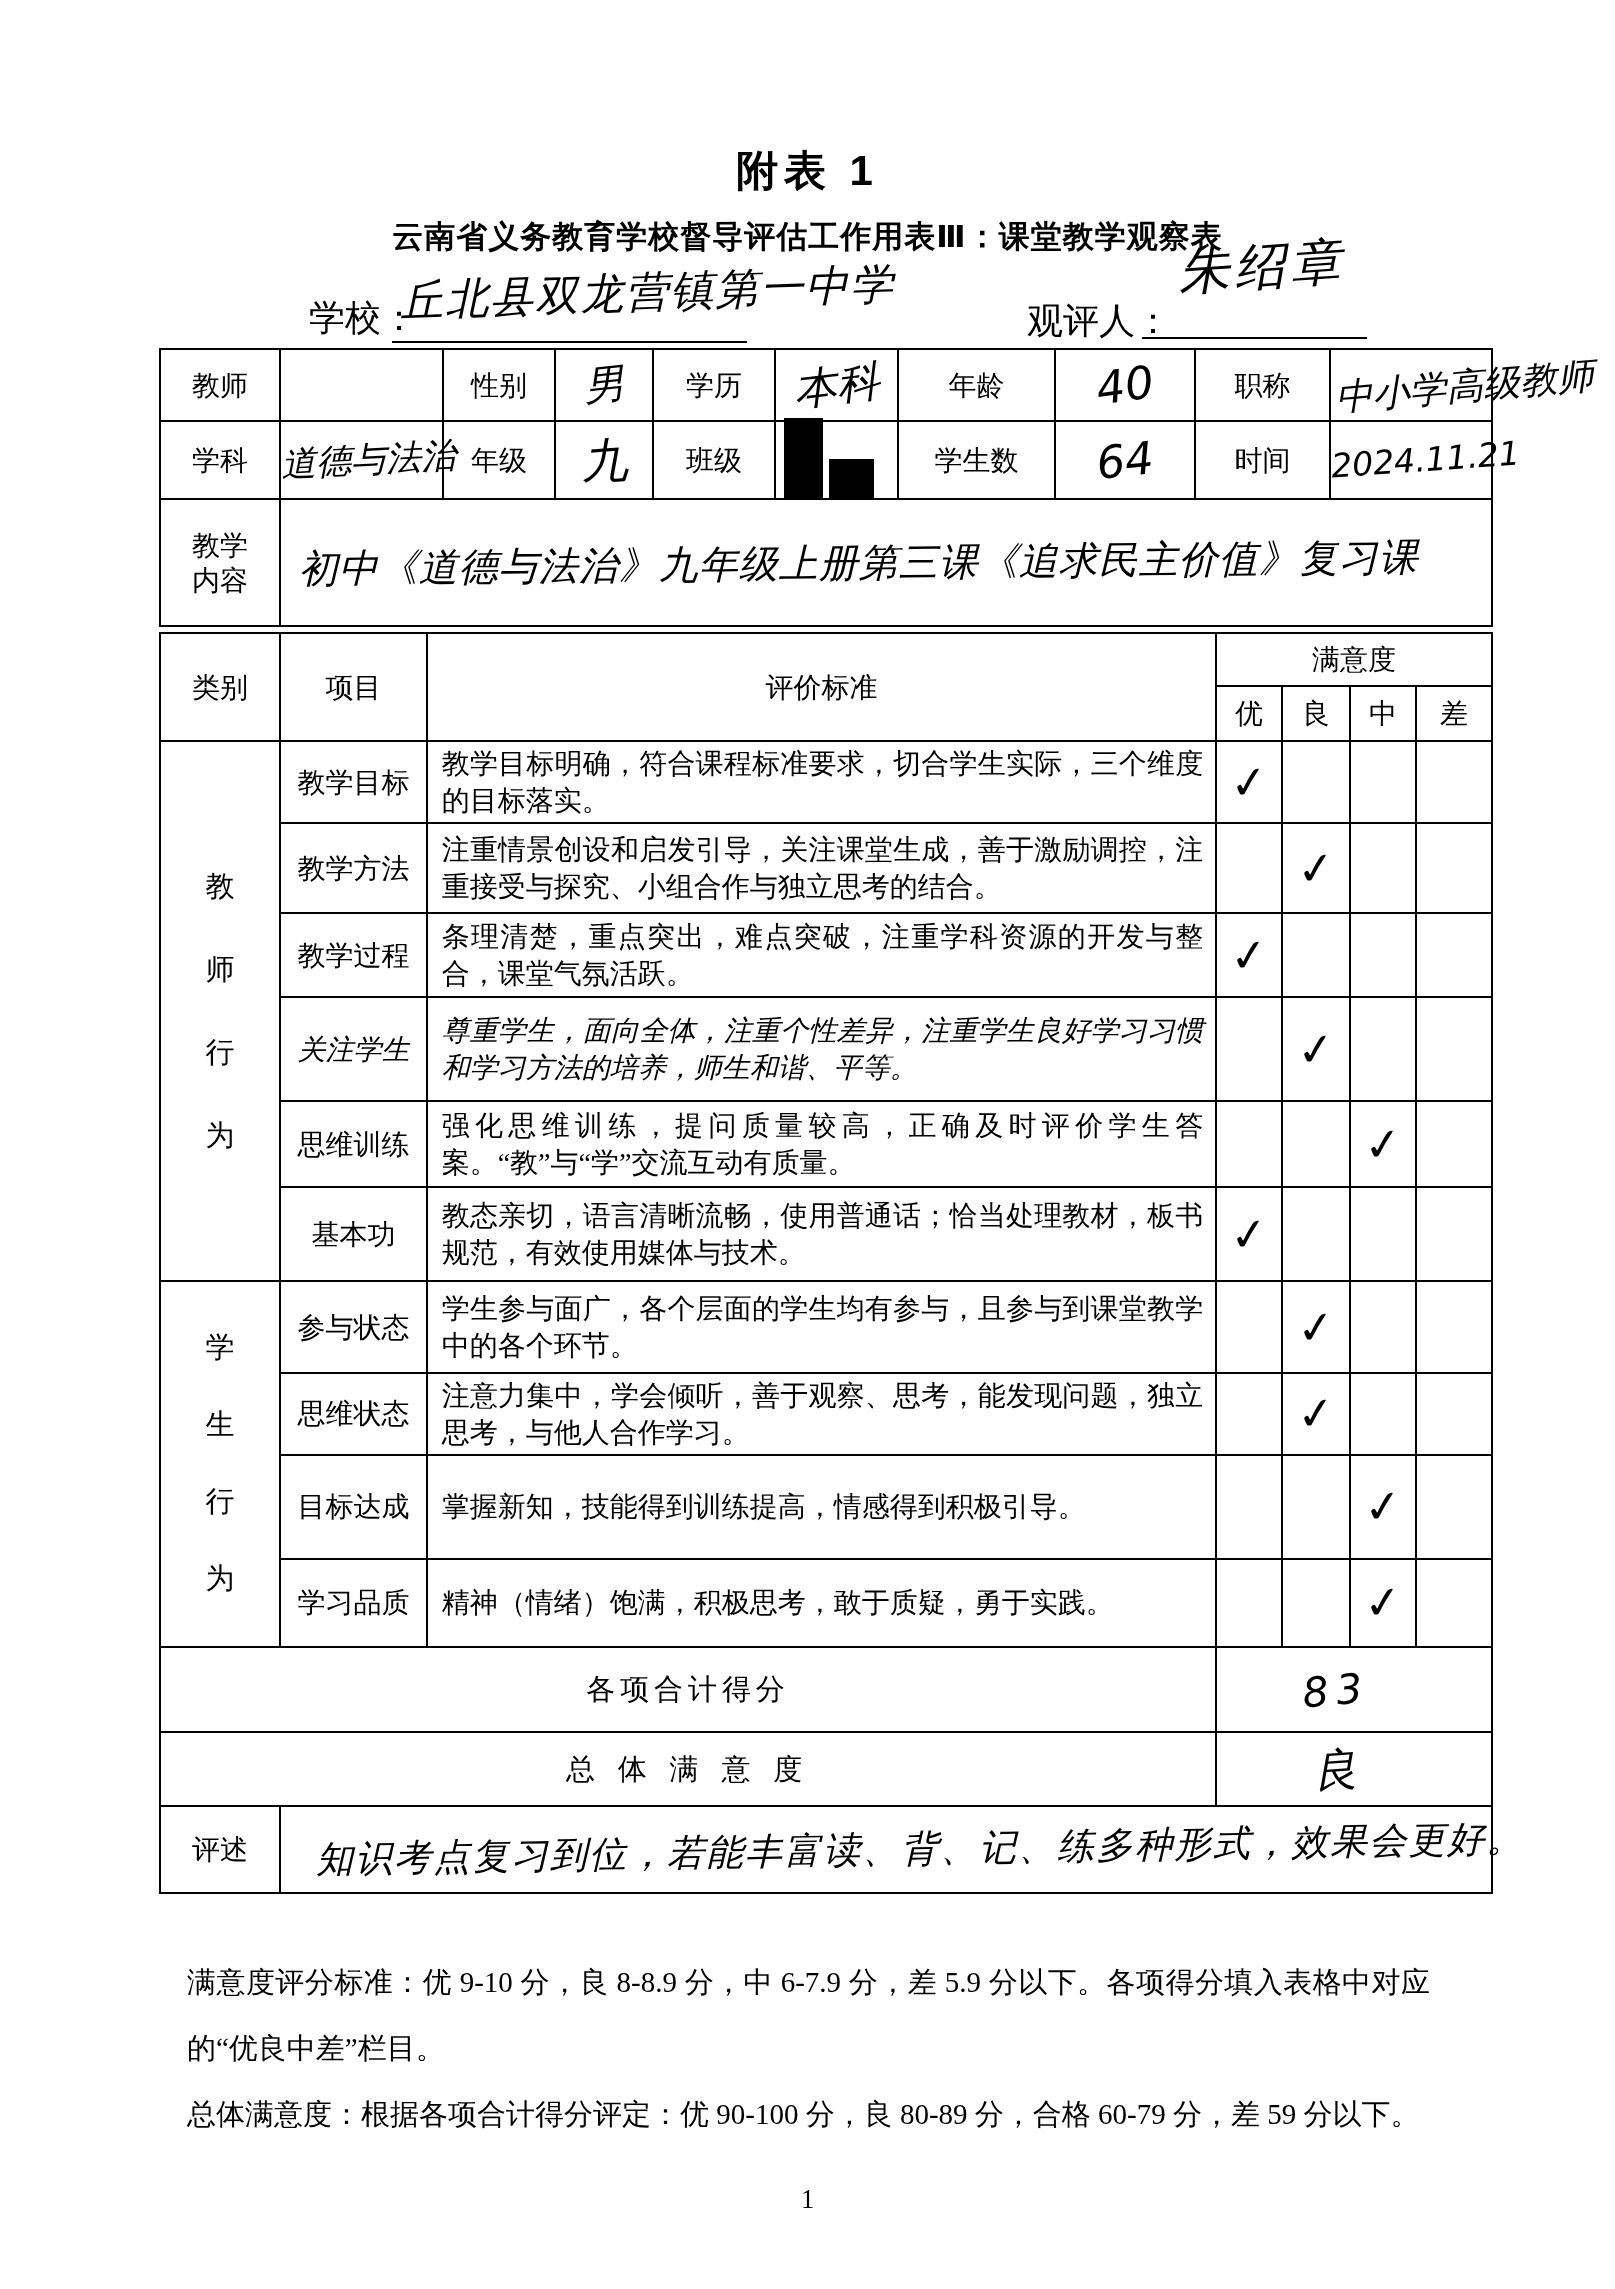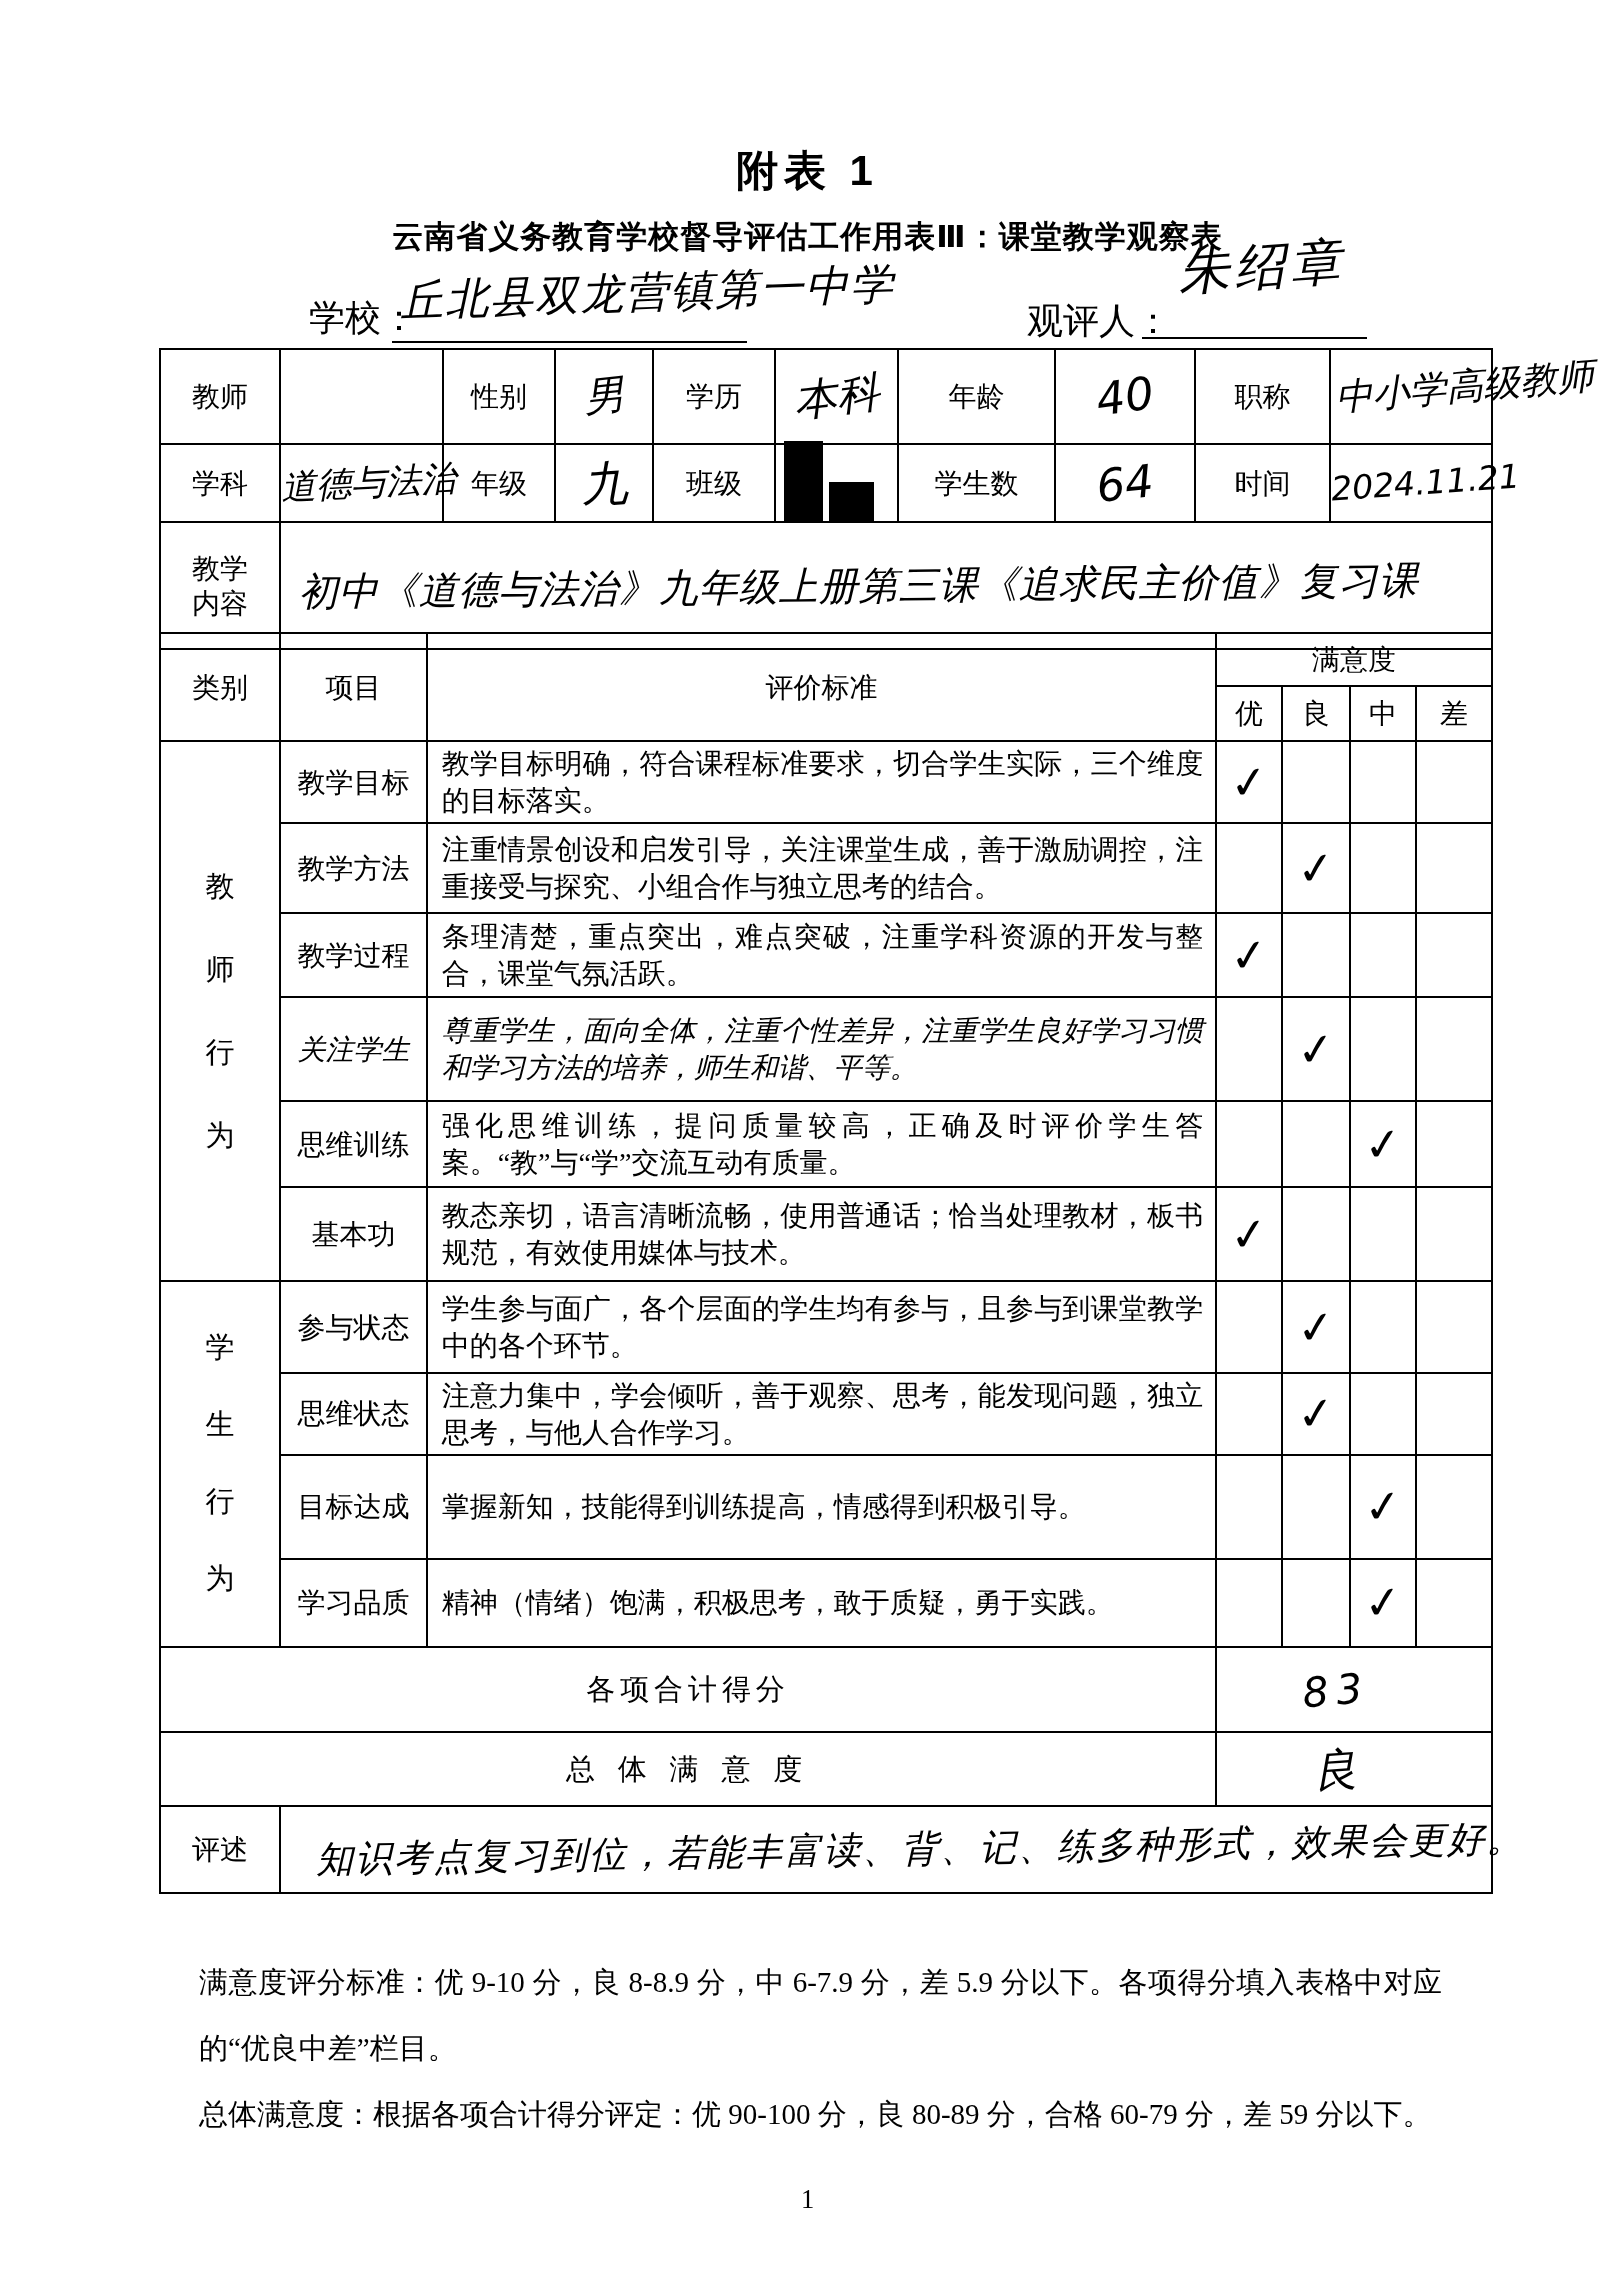--- a/index.html
+++ b/index.html
@@ -42,21 +42,21 @@
   }
   .vstack { display:flex; flex-direction:column; align-items:center; font-size:29px; }
   .check {
     display:block; text-align:center;
     font-family:"DejaVu Sans",sans-serif;
     font-size:45px; line-height:1; transform:rotate(-6deg);
   }
   .score-cell { text-align:center; }
   .redact { position:absolute; background:#000; }
   .notes {
-    left:199px; top:1949px; width:1243px;
+    left:187px; top:1949px; width:1243px;
     font-size:29px; line-height:66px; text-align:justify;
   }
   .notes p { margin:0; }
   .pageno { top:2184px; left:0; width:100%; text-align:center; font-size:26.5px; }
 </style>
 </head>
 <body>
 
 <div class="abs title">附表 1</div>
 <div class="abs subtitle">云南省义务教育学校督导评估工作用表Ⅲ：课堂教学观察表</div>
@@ -76,21 +76,21 @@
       <col style="width:112px">
       <col style="width:98px">
     <col style="width:122px">
       <col style="width:123px">
       <col style="width:157px">
       <col style="width:140px">
     <col style="width:135px">
       <col style="width:162px">
   </colgroup>
   <tbody>
-      <tr style="height:95px">
+      <tr style="height:72px">
     <td class="lab">教师</td>
     <td></td>
     <td class="lab">性别</td>
     <td>
           <span class="hw" style="display:block;text-align:center;font-size:41px;transform:rotate(-6deg);">男</span>
         </td>
     <td class="lab">学历</td>
     <td>
           <span class="hw" style="display:block;text-align:center;font-size:43px;transform:rotate(-7deg);">本科</span>
         </td>

